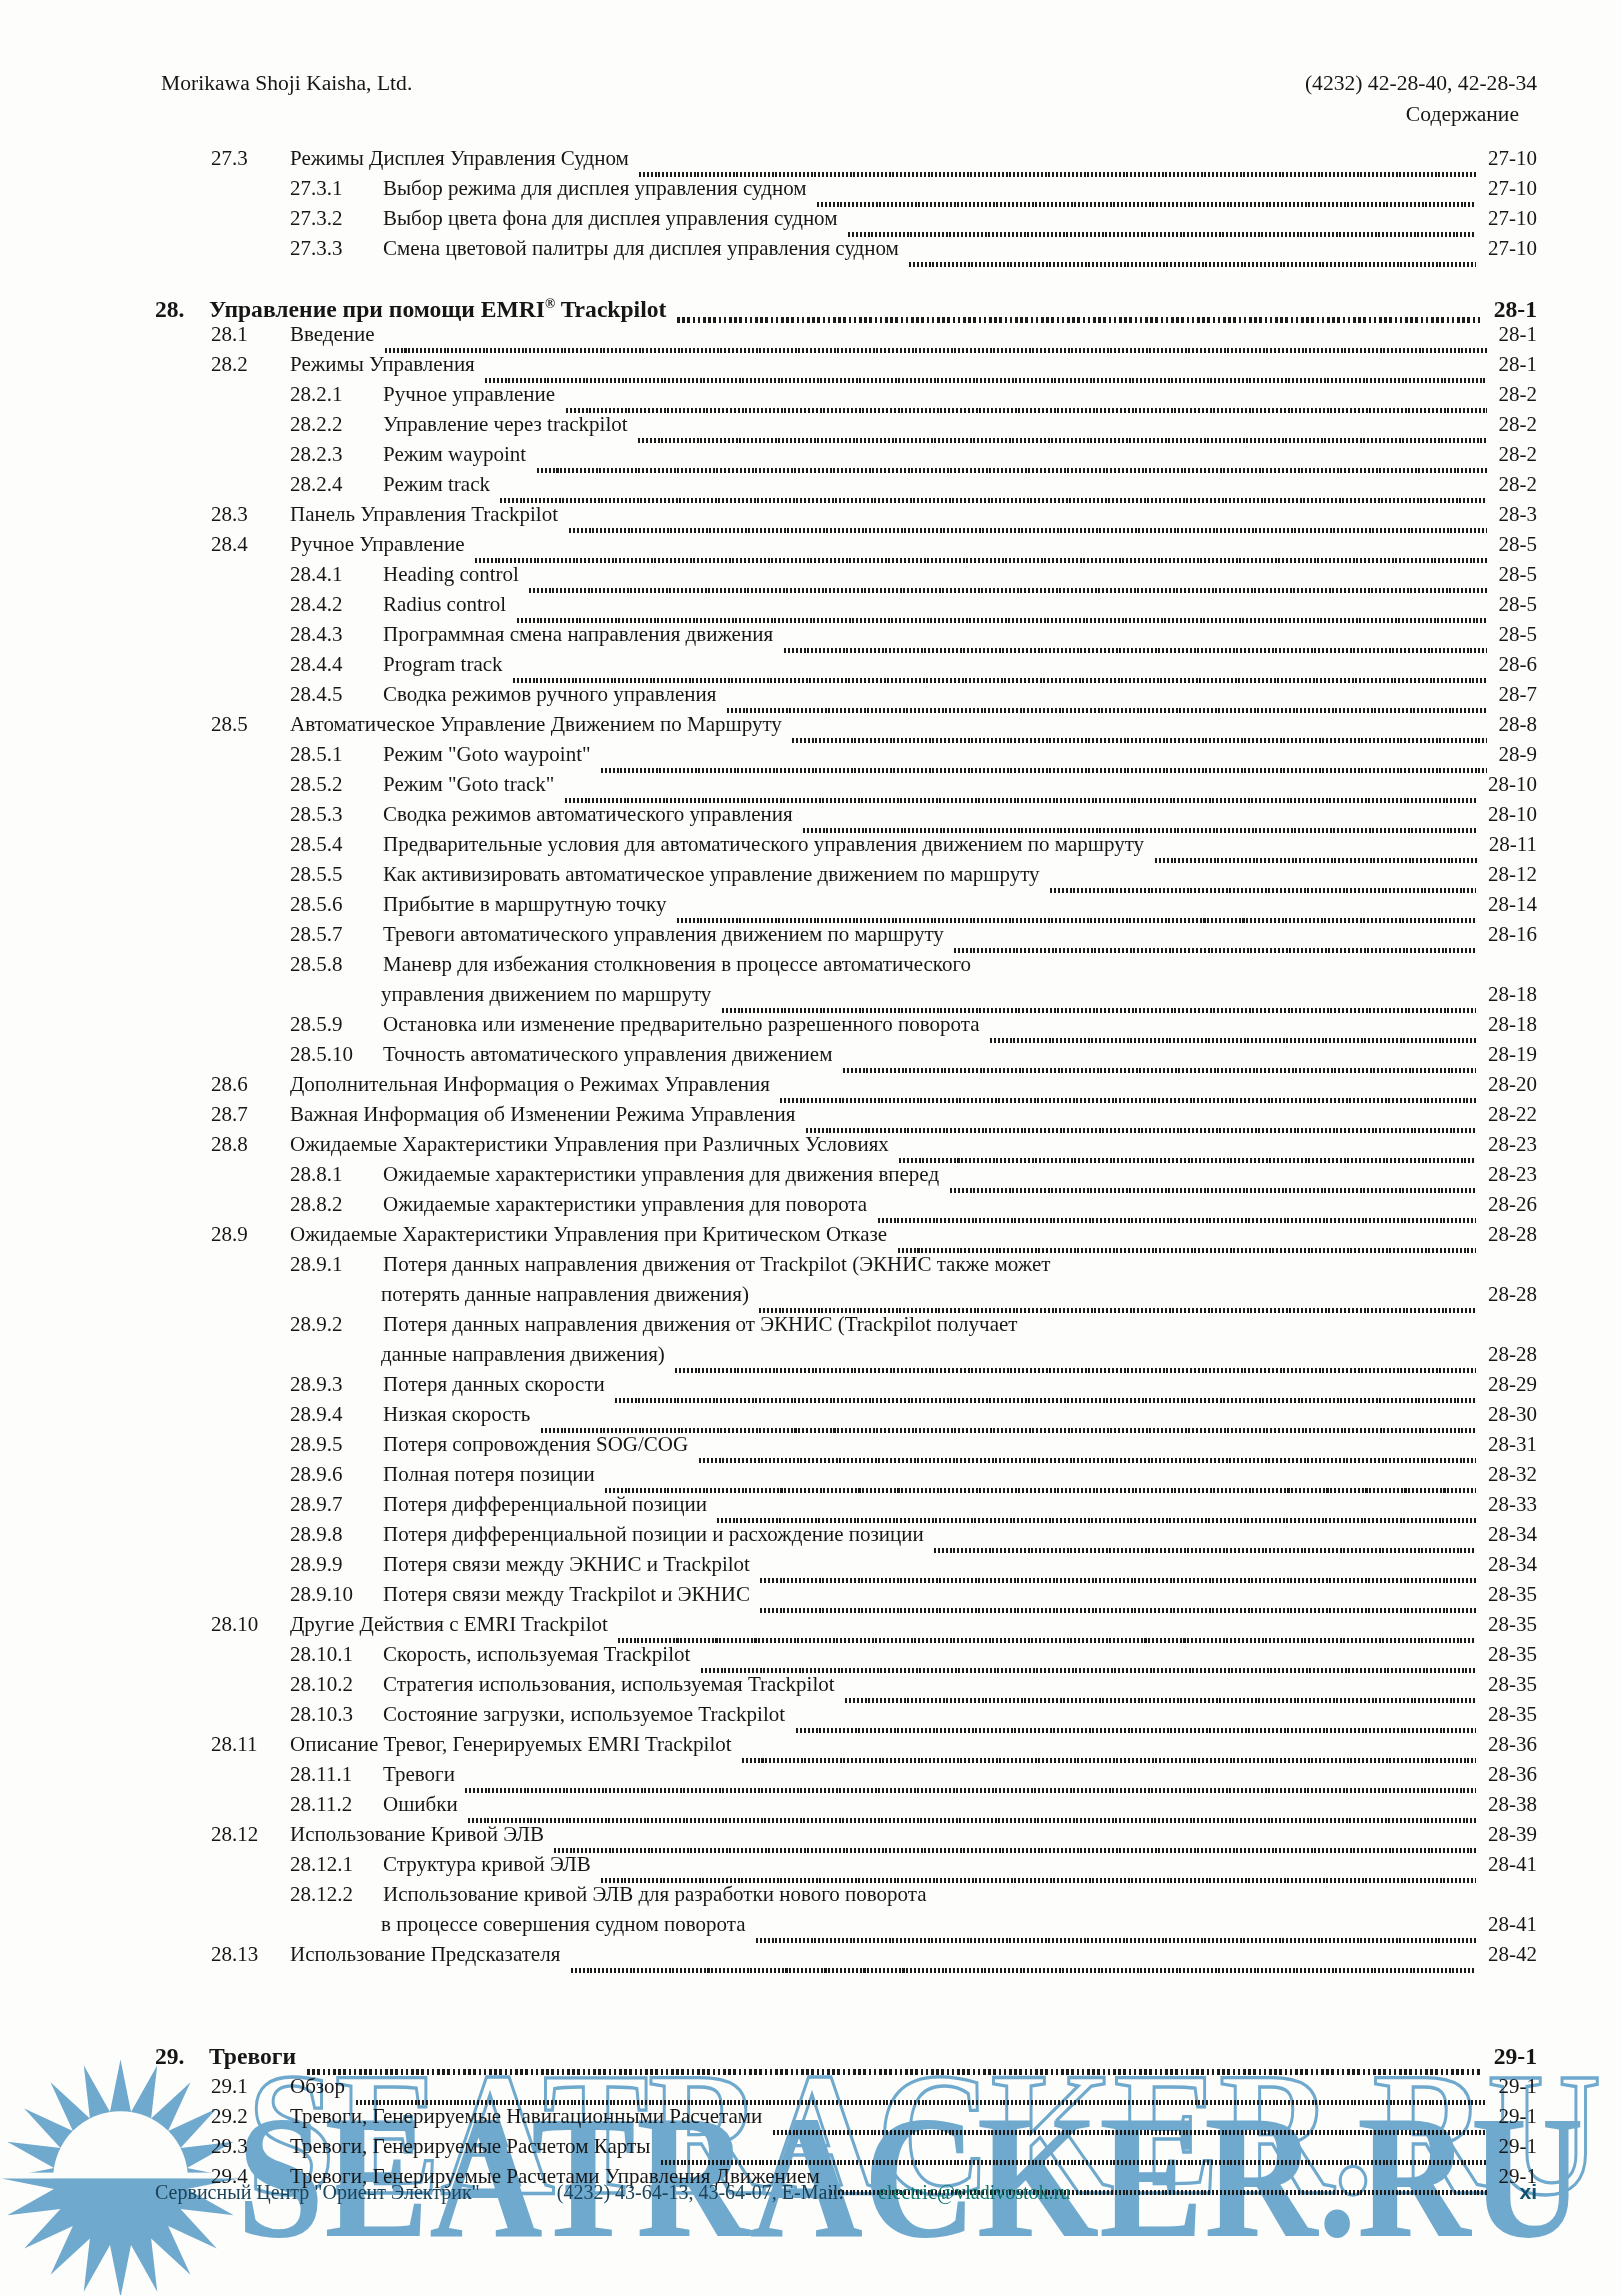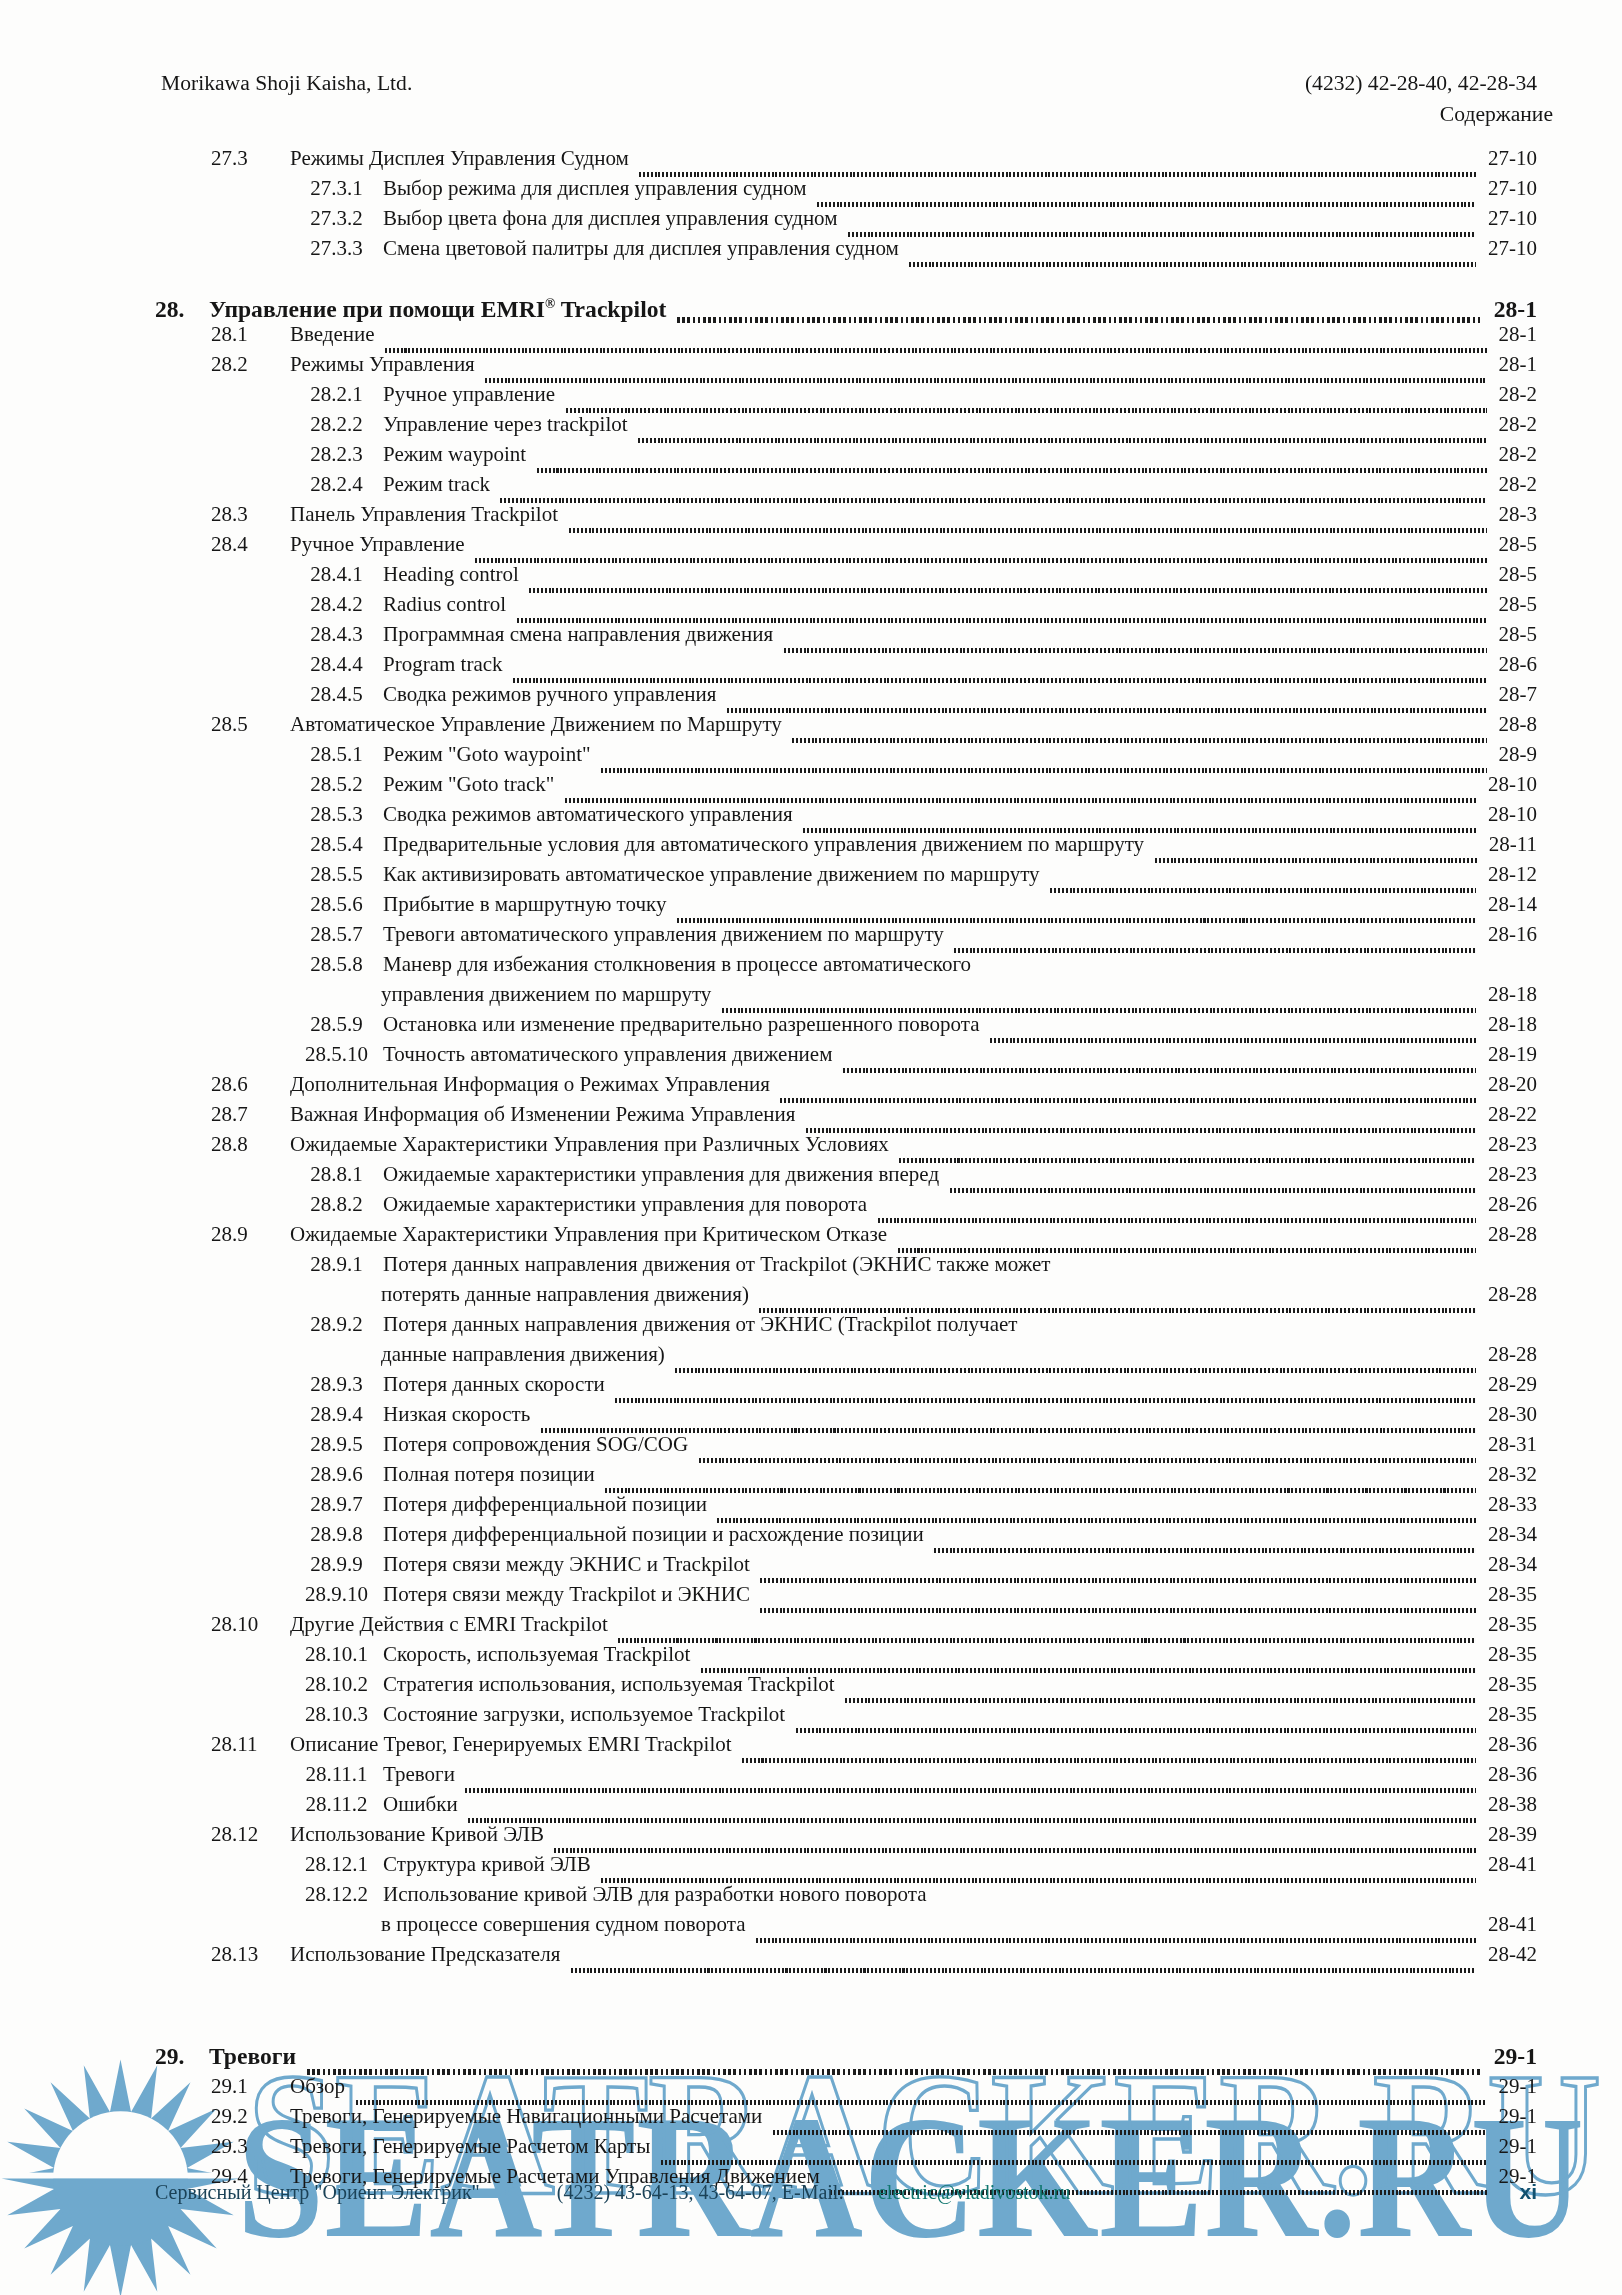--- a/index.html
+++ b/index.html
@@ -4,28 +4,28 @@
 <style>
   html,body{margin:0;padding:0;}
   .page{
     position:relative; width:1622px; height:2295px;
     background:#fdfdfc; overflow:hidden;
     font-family:"Liberation Serif", serif; color:#161616;
   }
   
   .hdr{position:absolute; top:54px; left:161px; right:85px;
        display:flex; justify-content:space-between; font-size:21.6px; z-index:2;margin-top:17px;}
-  .hdr-sub{position:absolute; top:102px; right:69px; font-size:21.6px; z-index:2;margin-left:33px;}
+  .hdr-sub{position:absolute; top:102px; right:103px; font-size:21.6px; z-index:2;margin-left:33px;}
   
   .toc{position:absolute; top:143px; left:155px; right:85px; z-index:2;}
   .entry{display:flex; align-items:baseline; height:30px; line-height:30px;
          font-size:21px; white-space:nowrap;}
   .lvl0{font-size:23.6px; font-weight:bold;}
   .lvl1{padding-left:56px;}
-  .lvl2{padding-left:135px;text-align:center;}
+  .lvl2{padding-left:135px;}
   .cont.lvl2{padding-left:226px;}
   .gap-sm{margin-top:26px;}
   .gap-lg{margin-top:72px;}
   .num{flex:none;}
   .lvl0 .num{width:54px;}
   .lvl1 .num{width:79px;}
   .lvl2 .num{width:93px;}
   .title{flex:none;}
   .title sup{font-size:58%;}
   .leader{flex:1 1 auto; min-width:15.7px; height:4.6px; align-self:flex-end;

